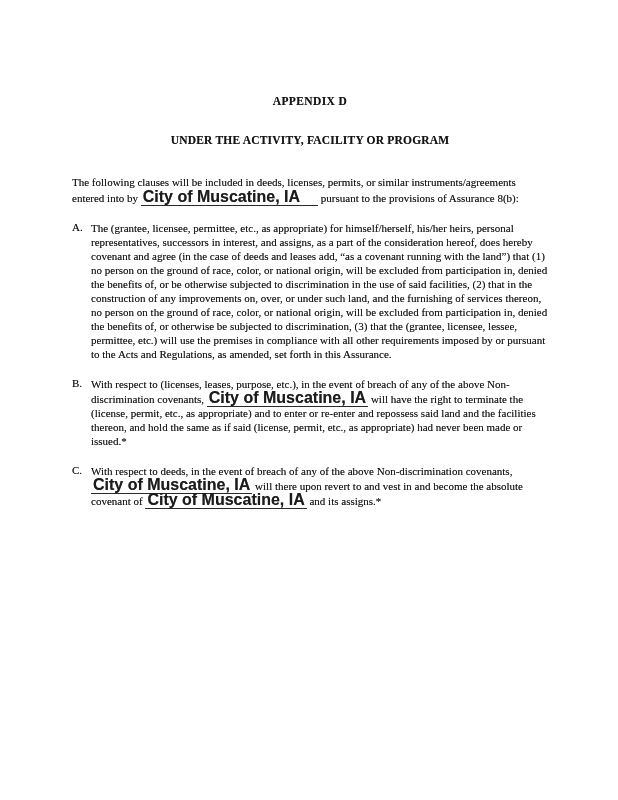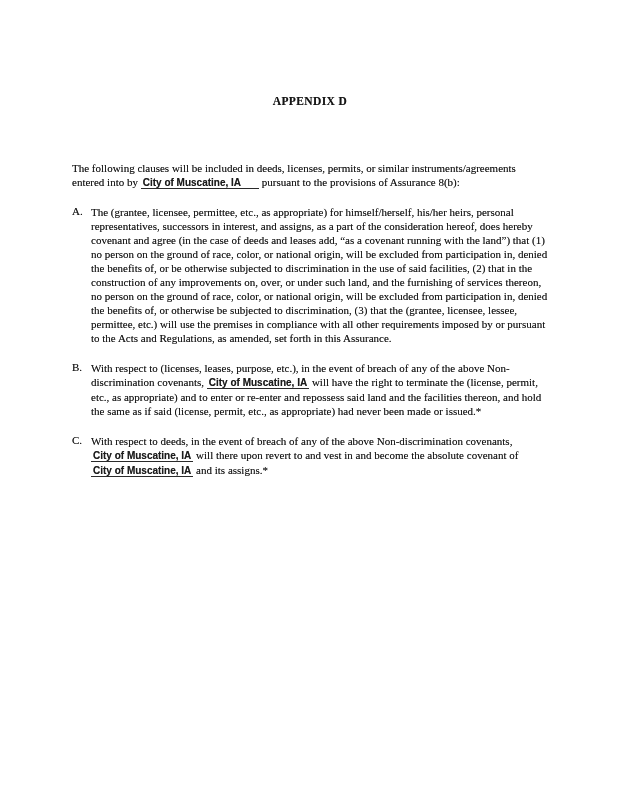--- a/index.html
+++ b/index.html
@@ -51,39 +51,40 @@
     font-size: 11px;
     line-height: 14px;
   }
   .footnote {
     margin: 33px 0 0 0;
     font-size: 11px;
     line-height: 13.5px;
   }
   .fillin {
     font-family: "Liberation Sans", sans-serif;
-    font-size: 10px;
+    font-size: 16px;
     font-weight: 700;
     color: #1c1c1c;
     border-bottom: 1px solid #2a2a2a;
     padding: 0 2px;
     white-space: nowrap;
   }
   .fillin-wide { padding-right: 18px; }
 </style>
 </head>
 <body>
 
 <div class="page">
   <div class="content">
 
     <div class="appendix-title">APPENDIX D</div>
 
     <div class="doc-heading">
       <br>
+      <span>UNDER THE ACTIVITY, FACILITY OR PROGRAM</span>
     </div>
 
     <p class="intro">
       <span>The following clauses will be included in deeds, licenses, permits, or similar instruments/agreements entered into by</span>
       <span class="fillin fillin-wide">City of Muscatine, IA</span>
       <span>pursuant to the provisions of Assurance 8(b):</span>
     </p>
 
     <div class="clause">
       <span class="clause-label">A.</span>

